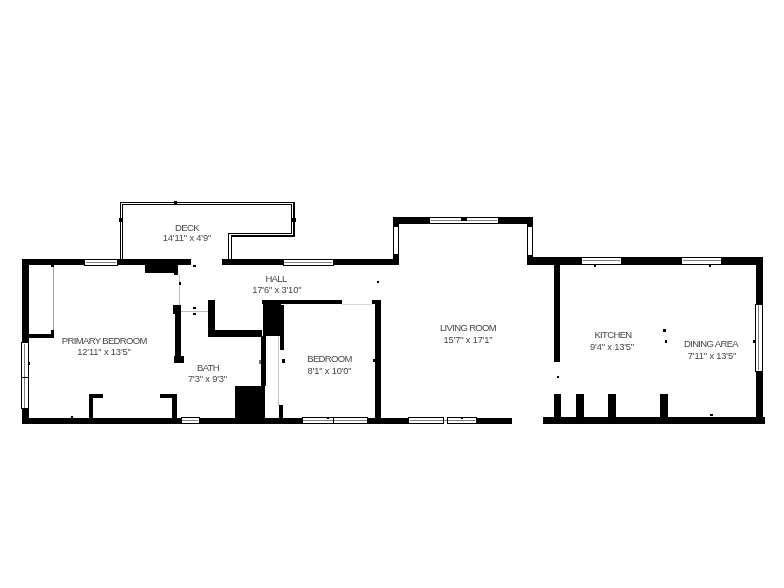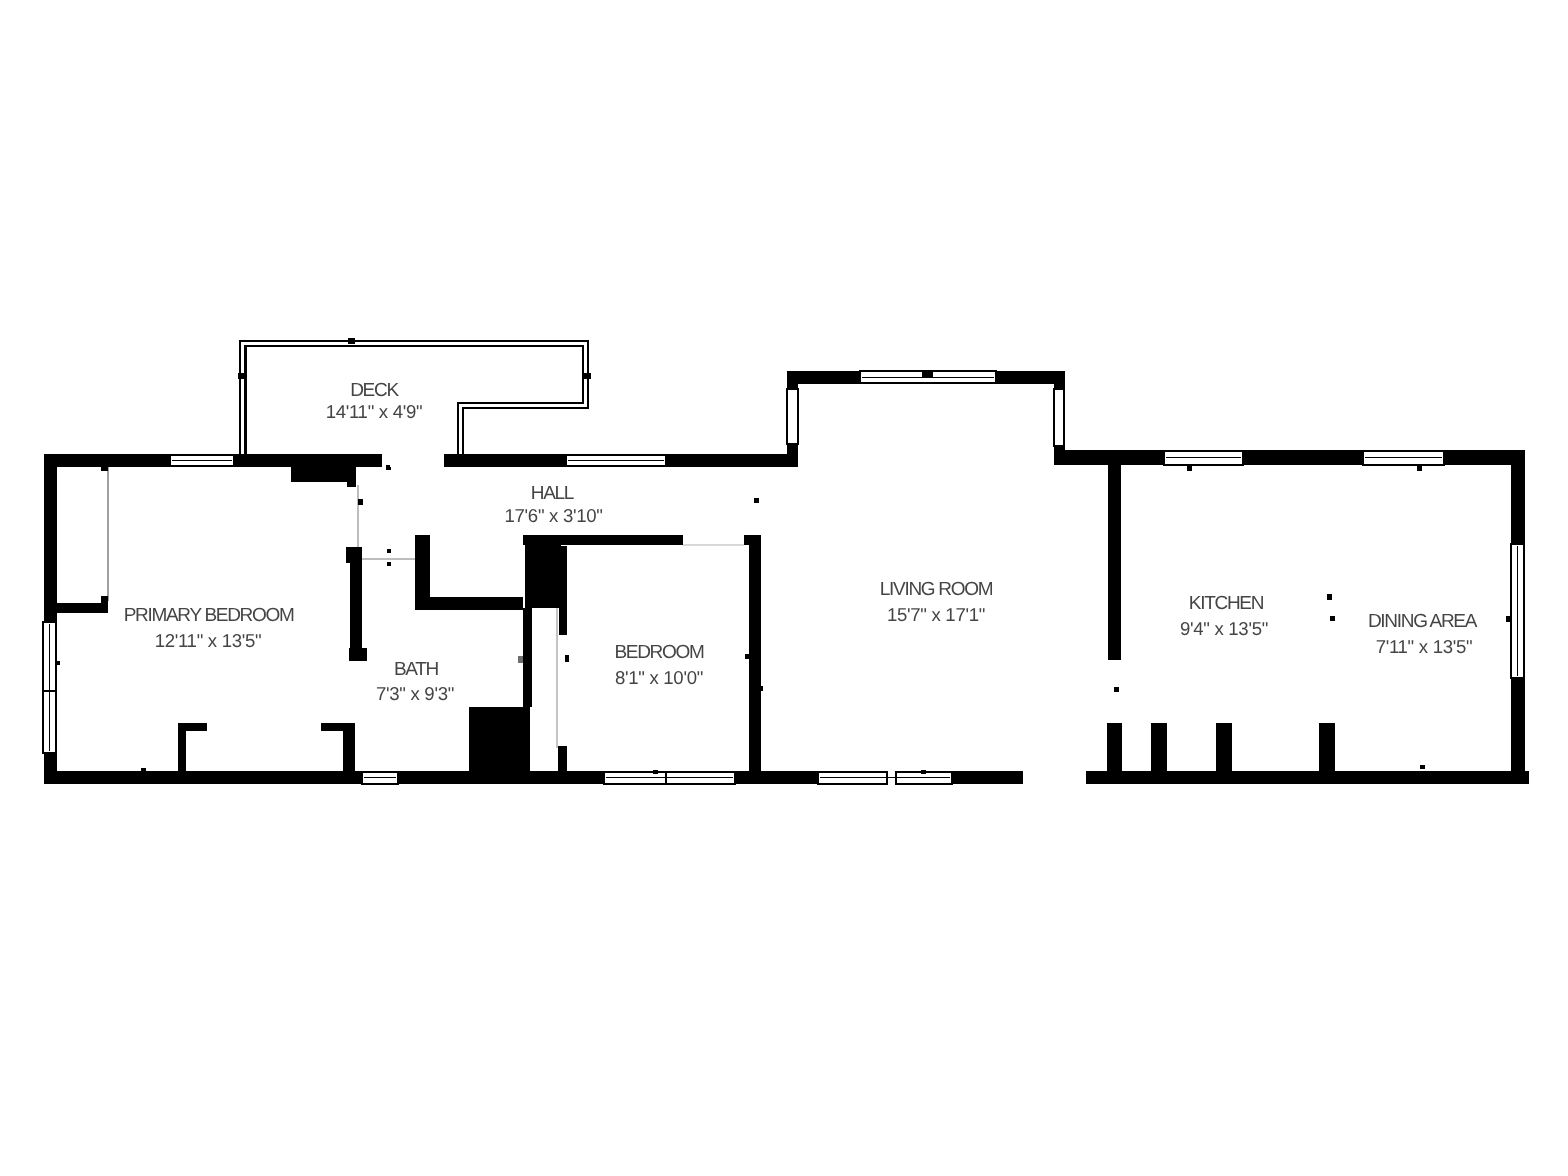--- a/index.html
+++ b/index.html
@@ -1,16 +1,16 @@
 <!DOCTYPE html>
 <html><head>
 <meta charset="utf-8">
 <style>
   html,body{margin:0;padding:0;background:#ffffff;}
-  .page{position:relative;width:784px;height:548px;background:#ffffff;overflow:hidden;}
+  .page{position:relative;width:784px;height:548px;background:#ffffff;overflow:hidden;margin-top:32px;}
   text{font-family:"Liberation Sans",sans-serif;fill:#454545;}
   .room{font-size:9.5px;letter-spacing:-0.65px;}
   .dim{font-size:9.3px;letter-spacing:-0.15px;}
   .foot{font-size:6.0px;fill:#b3b3b3;letter-spacing:0.05px;}
 </style>
 </head>
 <body>
 <div class="page">
 <svg width="784" height="588" viewBox="0 0 784 588" shape-rendering="crispEdges">
 

